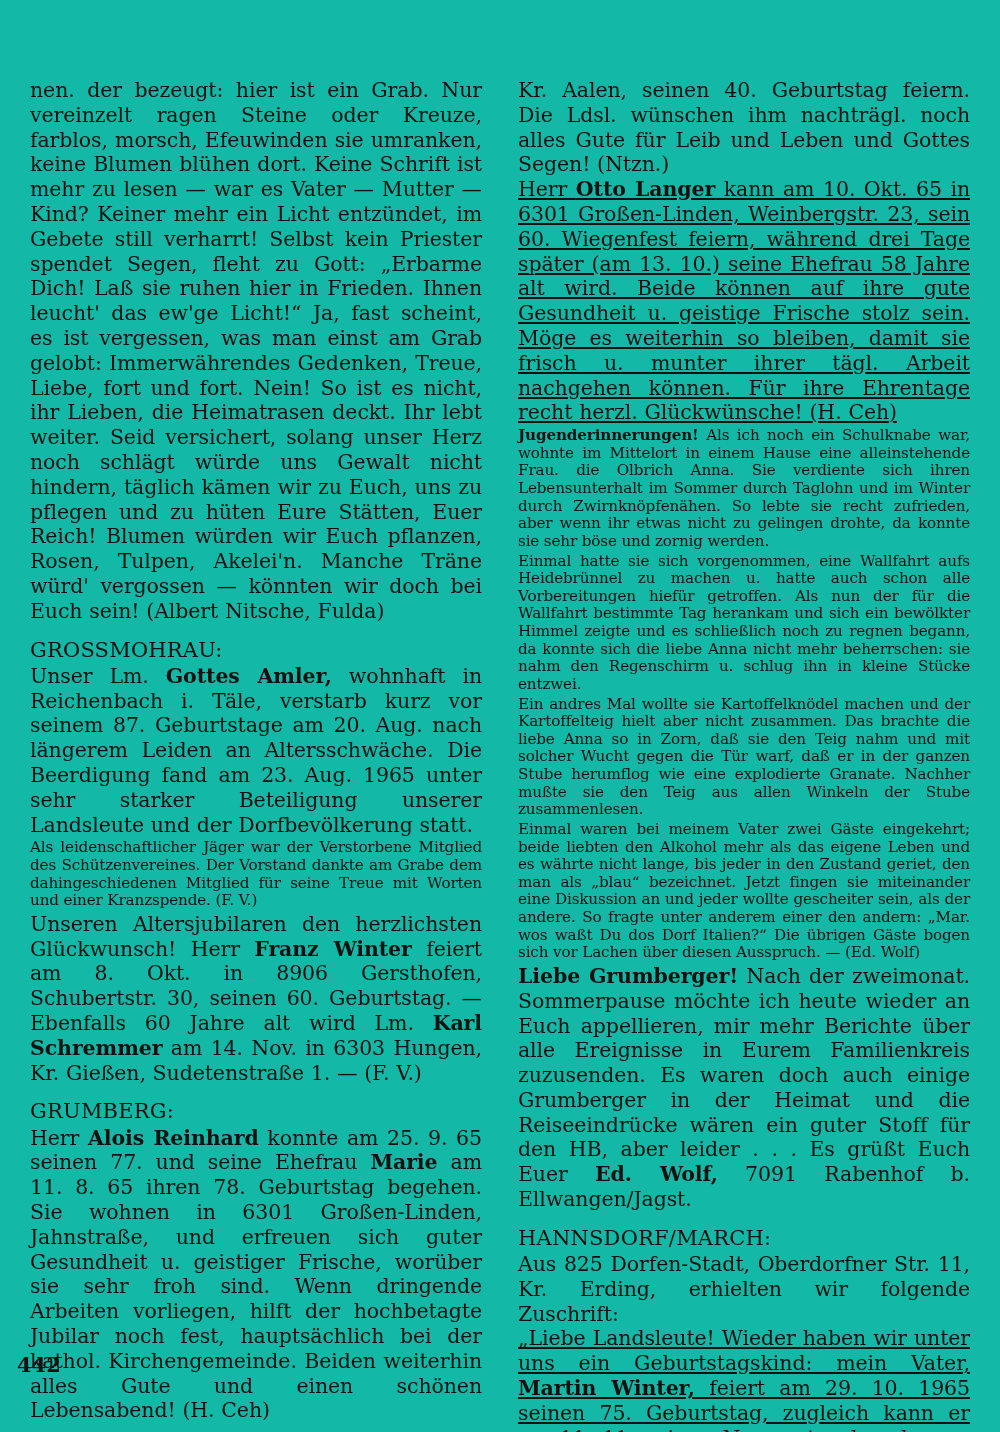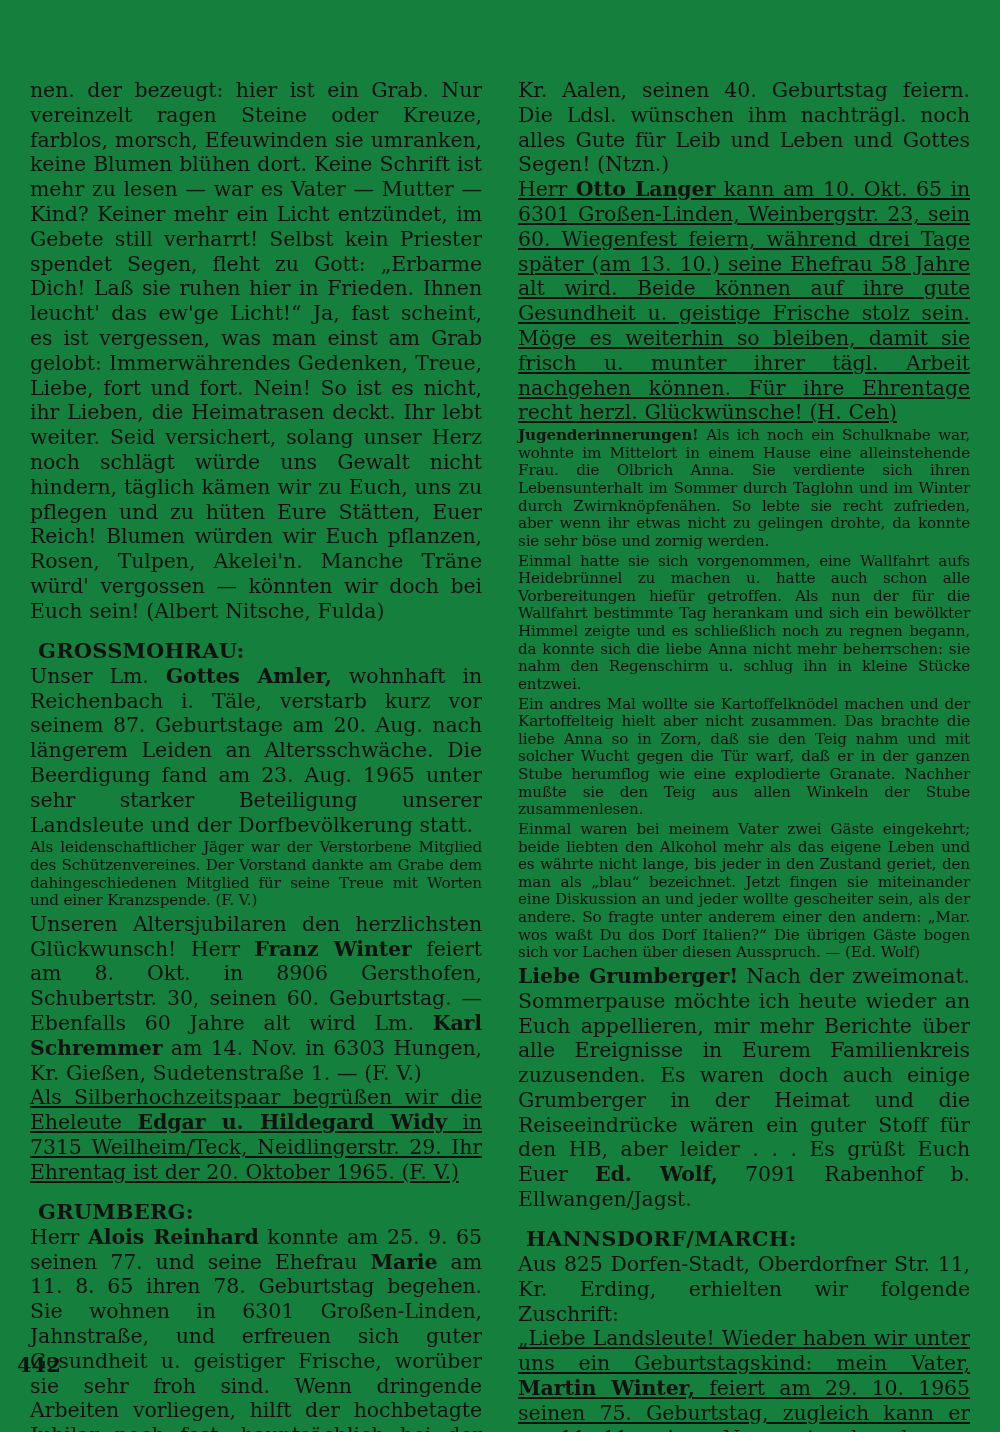--- a/index.html
+++ b/index.html
@@ -13,21 +13,21 @@
     position: relative;
     font-family: "DejaVu Serif", serif;
     color: #111111;
     overflow: hidden;
   }
   .page {
     position: absolute;
     left: 0; top: 0;
     width: 1000px;
     height: 1432px;
-    background: #15803d;
+    background: #14b8a6;
   }
   .columns {
     position: absolute;
     left: 30px;
     top: 78px;
     width: 940px;
     display: flex;
     gap: 36px;
   }
   .col {
@@ -51,25 +51,25 @@
   .small {
     font-family: "DejaVu Serif", serif;
     font-size: 15.2px;
     line-height: 1.16;
     text-align: justify;
     letter-spacing: -0.15px;
     margin: 2px 0 2px 0;
   }
   .heading {
     font-family: "DejaVu Serif", serif;
-    font-weight: bold;
+    font-weight: normal;
     font-size: 21px;
     line-height: 1.2;
     letter-spacing: 0.2px;
-    margin: 14px 0 1px 8px;
+    margin: 14px 0 1px 0;
   }
   b, .b { font-weight: bold; }
   .pageno {
     position: absolute;
     left: 17px;
     top: 1352px;
     font-family: "DejaVu Serif", serif;
     font-weight: bold;
     font-size: 21px;
   }
@@ -80,21 +80,20 @@
 <div class="page">
 
   <div class="columns">
 
     <div class="col">
       <p class="p">nen. der bezeugt: hier ist ein Grab. Nur vereinzelt ragen Steine oder Kreuze, farblos, morsch, Efeuwinden sie umranken, keine Blumen blühen dort. Keine Schrift ist mehr zu lesen — war es Vater — Mutter — Kind? Keiner mehr ein Licht entzündet, im Gebete still verharrt! Selbst kein Priester spendet Segen, fleht zu Gott: „Erbarme Dich! Laß sie ruhen hier in Frieden. Ihnen leucht' das ew'ge Licht!“ Ja, fast scheint, es ist vergessen, was man einst am Grab gelobt: Immerwährendes Gedenken, Treue, Liebe, fort und fort. Nein! So ist es nicht, ihr Lieben, die Heimatrasen deckt. Ihr lebt weiter. Seid versichert, solang unser Herz noch schlägt würde uns Gewalt nicht hindern, täglich kämen wir zu Euch, uns zu pflegen und zu hüten Eure Stätten, Euer Reich! Blumen würden wir Euch pflanzen, Rosen, Tulpen, Akelei'n. Manche Träne würd' vergossen — könnten wir doch bei Euch sein! (Albert Nitsche, Fulda)</p>
       <div class="heading">GROSSMOHRAU:</div>
       <p class="p">Unser Lm. <b>Gottes Amler,</b> wohnhaft in Reichenbach i. Täle, verstarb kurz vor seinem 87. Geburtstage am 20. Aug. nach längerem Leiden an Altersschwäche. Die Beerdigung fand am 23. Aug. 1965 unter sehr starker Beteiligung unserer Landsleute und der Dorfbevölkerung statt.</p>
       <p class="small">Als leidenschaftlicher Jäger war der Verstorbene Mitglied des Schützenvereines. Der Vorstand dankte am Grabe dem dahingeschiedenen Mitglied für seine Treue mit Worten und einer Kranzspende. (F. V.)</p>
       <p class="p">Unseren Altersjubilaren den herzlichsten Glückwunsch! Herr <b>Franz Winter</b> feiert am 8. Okt. in 8906 Gersthofen, Schubertstr. 30, seinen 60. Geburtstag. — Ebenfalls 60 Jahre alt wird Lm. <b>Karl Schremmer</b> am 14. Nov. in 6303 Hungen, Kr. Gießen, Sudetenstraße 1. — (F. V.)</p>
-      <p class="p">Als Silberhochzeitspaar begrüßen wir die Eheleute <b>Edgar u. Hildegard Widy</b> in 7315 Weilheim/Teck, Neidlingerstr. 29. Ihr Ehrentag ist der 20. Oktober 1965. (F. V.)</p>
       <div class="heading">GRUMBERG:</div>
       <p class="p">Herr <b>Alois Reinhard</b> konnte am 25. 9. 65 seinen 77. und seine Ehefrau <b>Marie</b> am 11. 8. 65 ihren 78. Geburtstag begehen. Sie wohnen in 6301 Großen-Linden, Jahnstraße, und erfreuen sich guter Gesundheit u. geistiger Frische, worüber sie sehr froh sind. Wenn dringende Arbeiten vorliegen, hilft der hochbetagte Jubilar noch fest, hauptsächlich bei der kathol. Kirchengemeinde. Beiden weiterhin alles Gute und einen schönen Lebensabend! (H. Ceh)</p>
 
     </div>
 
     <div class="col">
       <p class="p">Kr. Aalen, seinen 40. Geburtstag feiern. Die Ldsl. wünschen ihm nachträgl. noch alles Gute für Leib und Leben und Gottes Segen! (Ntzn.)</p>
       <p class="p">Herr <b>Otto Langer</b> kann am 10. Okt. 65 in 6301 Großen-Linden, Weinbergstr. 23, sein 60. Wiegenfest feiern, während drei Tage später (am 13. 10.) seine Ehefrau 58 Jahre alt wird. Beide können auf ihre gute Gesundheit u. geistige Frische stolz sein. Möge es weiterhin so bleiben, damit sie frisch u. munter ihrer tägl. Arbeit nachgehen können. Für ihre Ehrentage recht herzl. Glückwünsche! (H. Ceh)</p>
       <p class="small"><b>Jugenderinnerungen!</b> Als ich noch ein Schulknabe war, wohnte im Mittelort in einem Hause eine alleinstehende Frau. die Olbrich Anna. Sie verdiente sich ihren Lebensunterhalt im Sommer durch Taglohn und im Winter durch Zwirnknöpfenähen. So lebte sie recht zufrieden, aber wenn ihr etwas nicht zu gelingen drohte, da konnte sie sehr böse und zornig werden.</p>
       <p class="small">Einmal hatte sie sich vorgenommen, eine Wallfahrt aufs Heidebrünnel zu machen u. hatte auch schon alle Vorbereitungen hiefür getroffen. Als nun der für die Wallfahrt bestimmte Tag herankam und sich ein bewölkter Himmel zeigte und es schließlich noch zu regnen begann, da konnte sich die liebe Anna nicht mehr beherrschen: sie nahm den Regenschirm u. schlug ihn in kleine Stücke entzwei.</p>

